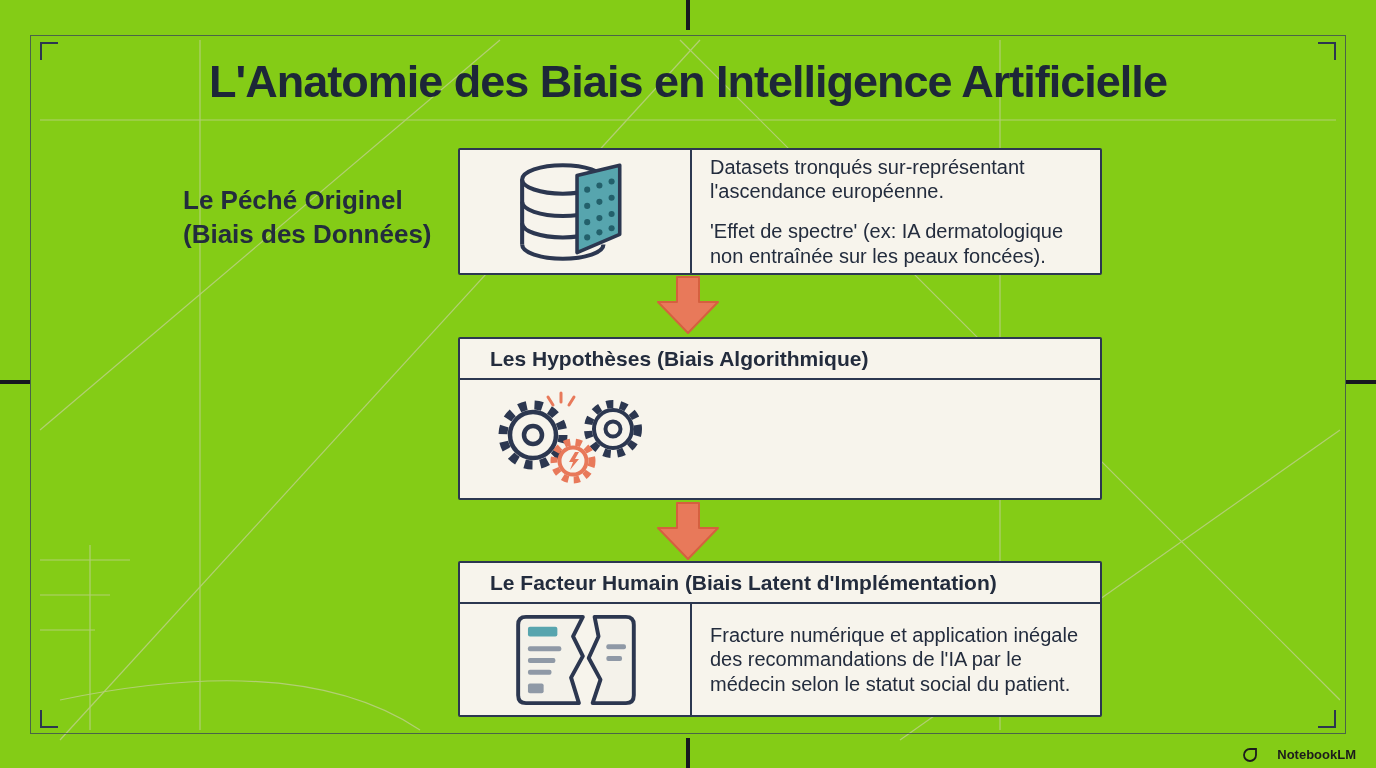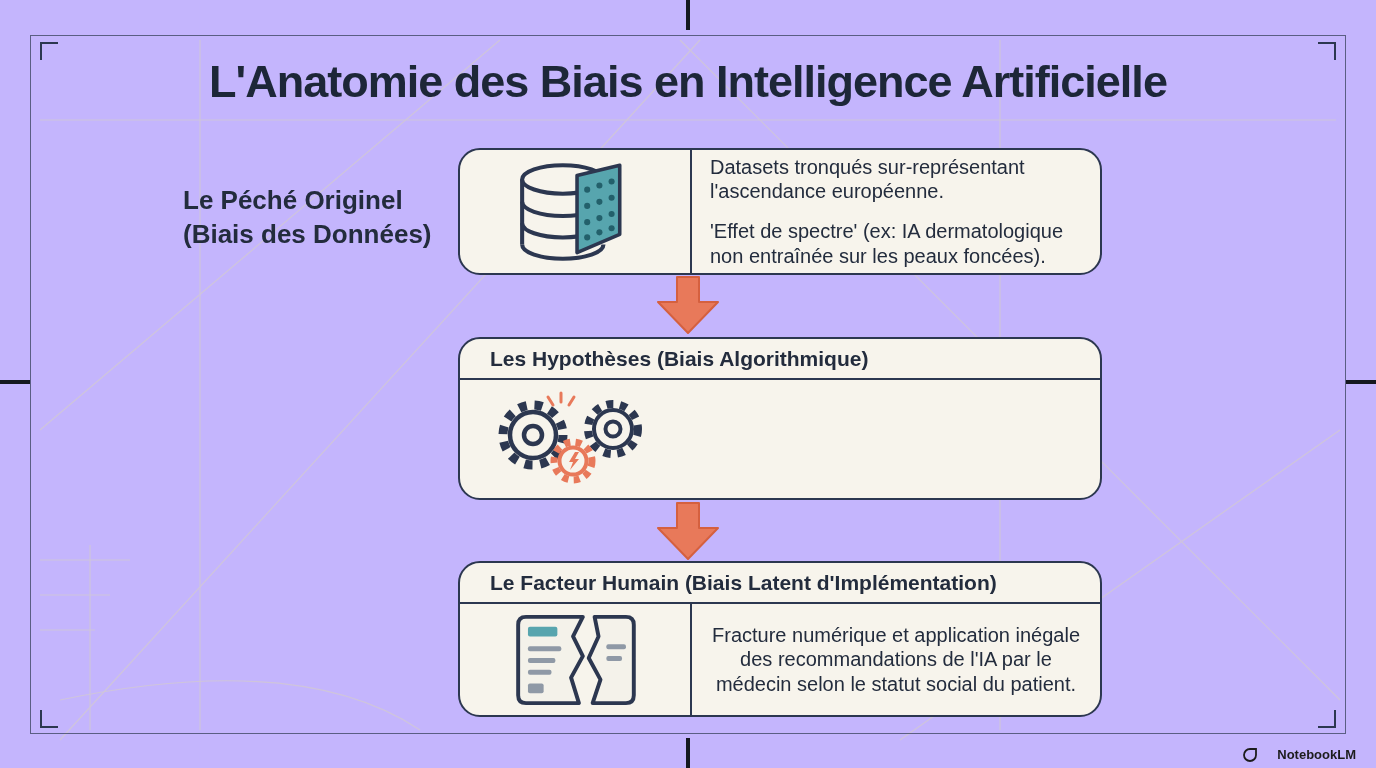--- a/index.html
+++ b/index.html
@@ -1,19 +1,19 @@
 <!DOCTYPE html>
 <html><head>
 <meta charset="utf-8">
 <style>
   * { margin:0; padding:0; box-sizing:border-box; }
   html,body { background:#e8e5dc; }
   .canvas {
     position:relative; width:1376px; height:768px; overflow:hidden;
-    background:#c4b5fd;
+    background:#84cc16;
     font-family:"Liberation Sans", sans-serif;
     color:#232c3d;
   }
   
   .blueprint { position:absolute; inset:0; pointer-events:none; }
   
   .frame {
     position:absolute; top:35px; left:30px; right:30px; bottom:34px;
     border:1.5px solid rgba(55,66,90,.75); pointer-events:none;
   }
@@ -36,26 +36,26 @@
   }
 
   .side-label {
     position:absolute; left:183px; top:184px; width:310px;
     font-size:26px; font-weight:bold; line-height:1.3;
     color:#232c3d;
   }
 
   .box {
     position:absolute; left:458px; width:644px;
-    border:2.5px solid #2c3750; border-radius:22px;
+    border:2.5px solid #2c3750; border-radius:2px;
     background:#f7f4ec;
   }
   .box-1 { top:148px; height:127px; }
   .box-2 { top:337px; height:163px; }
-  .box-3 { top:561px; height:156px;text-align:center; }
+  .box-3 { top:561px; height:156px; }
 
   .box-header {
     height:41px; display:flex; align-items:center;
     padding:0 30px; font-size:21px; font-weight:bold;
     border-bottom:2.5px solid #2c3750; color:#232c3d;
   }
   .box-body { display:flex; align-items:stretch; height:100%; }
   .box-2 .box-body, .box-3 .box-body { height:calc(100% - 41px); }
   .icon-col {
     flex:0 0 230px; display:flex; align-items:center; justify-content:center;

